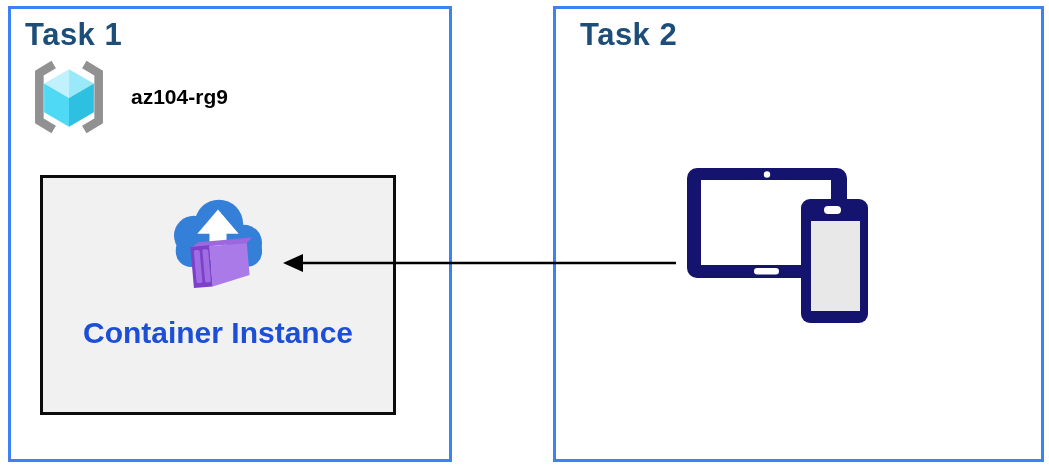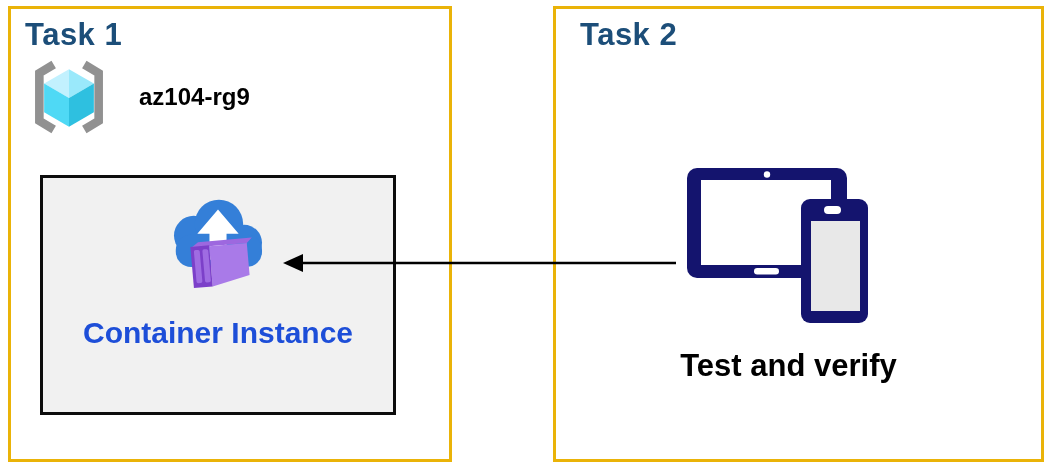--- a/index.html
+++ b/index.html
@@ -5,38 +5,38 @@
   * { margin: 0; padding: 0; box-sizing: border-box; }
   html, body { background: #ffffff; }
   body {
     font-family: "Liberation Sans", "DejaVu Sans", sans-serif;
     width: 1049px; height: 465px; position: relative; overflow: hidden;
   }
   .canvas { position: absolute; inset: 0; }
 
   .task-box {
     position: absolute; top: 6px; height: 456px;
-    background: #ffffff; border: 3px solid #eab308;
+    background: #ffffff; border: 3px solid #3b82f6;
   }
   .task-box.left  { left: 8px;   width: 444px; }
   .task-box.right { left: 553px; width: 491px; }
 
   .task-title {
     position: absolute; left: 14px; top: 8px;
     font-size: 31px; font-weight: 700; color: #1C4E79;
     letter-spacing: 0.5px; white-space: nowrap;
   }
 
   .rg-row {
     position: absolute; left: 14px; top: 48px;
     display: flex; align-items: center; gap: 18px;
   }
   .rg-icon { width: 88px; height: 80px; }
   .rg-name {
-    font-size: 24px; font-weight: 700; color: #000000; white-space: nowrap; margin-left: 8px;
+    font-size: 21px; font-weight: 700; color: #000000; white-space: nowrap;
   }
 
   .inner-box {
     position: absolute; left: 29px; top: 166px;
     width: 356px; height: 240px;
     background: #F1F1F1; border: 3px solid #0c0c0c;
   }
   .ci-icon {
     position: absolute; left: 50%; transform: translateX(-50%);
     top: 10px; width: 108px; height: 106px;
@@ -114,21 +114,20 @@
       <rect x="2" y="2" width="160" height="110" rx="10" fill="#14146E"></rect>
       <rect x="16" y="14" width="130" height="85" fill="#ffffff"></rect>
       <circle cx="82" cy="8.5" r="3.2" fill="#ffffff"></circle>
       <rect x="69" y="102" width="25" height="6.5" rx="3.2" fill="#ffffff"></rect>
 
       <rect x="116" y="33" width="67" height="124" rx="9" fill="#14146E"></rect>
       <rect x="139" y="40" width="17" height="8" rx="4" fill="#ffffff"></rect>
       <rect x="126" y="55" width="49" height="90" fill="#E8E8E8"></rect>
     </svg>
 
-    <div class="devices-label">Test and verify</div>
   </div>
 
   <svg class="connector-arrow" viewBox="0 0 398 28" aria-hidden="true">
     <line x1="18" y1="14" x2="395" y2="14" stroke="#000000" stroke-width="2.6"></line>
     <polygon points="2,14 22,5 22,23" fill="#000000"></polygon>
   </svg>
 
 </div>
 
 </body></html>

